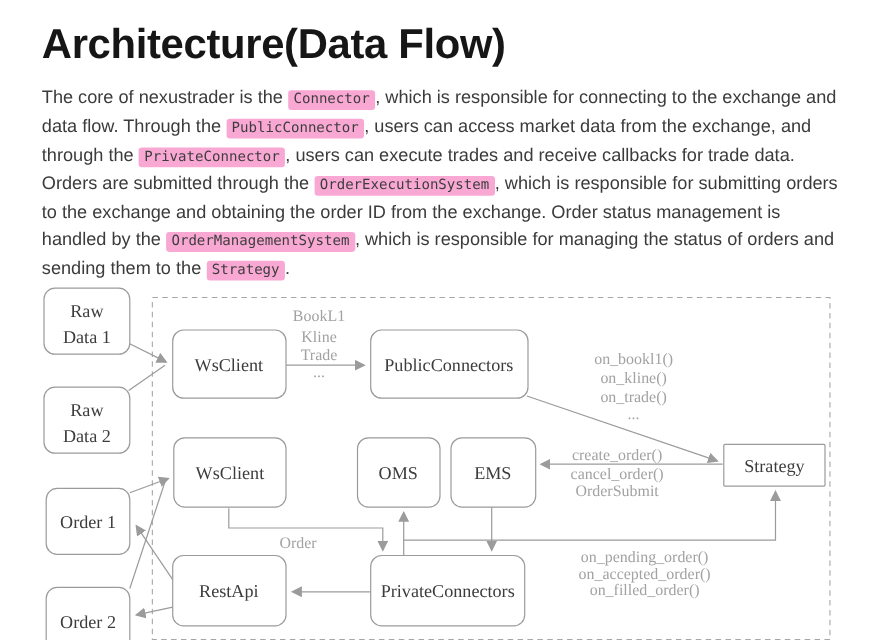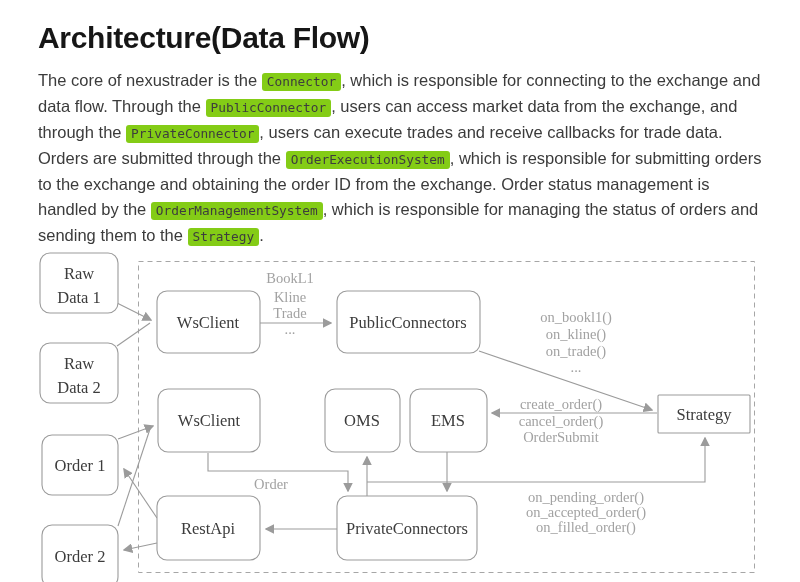--- a/index.html
+++ b/index.html
@@ -6,38 +6,38 @@
   body {
     width:800px; height:582px;
     background:#ffffff;
     font-family:"Liberation Sans", sans-serif;
     position:relative;
     overflow:hidden;
   }
   .content { padding:17px 32px 0 38px; }
   h1.page-title {
     margin:4px 0 14px 0;
-    font-size:30px;
+    font-size:38px;
     line-height:1.1;
     font-weight:700;
     color:#161616;
     letter-spacing:-0.3px;
   }
   p.intro {
     margin:0;
     width:734px;
     font-size:16.5px;
     line-height:25px;
     color:#3b3b3b;
   }
   code.inline-code {
     font-family:"DejaVu Sans Mono", monospace;
     font-size:12.8px;
     color:#3d3d3d;
-    background:#84cc16;
+    background:#f9a8d4;
     padding:1px 5px 2px 5px;
     border-radius:3px;
     white-space:nowrap;
   }
   svg.diagram { position:absolute; left:0; top:228; }
   .box { fill:#ffffff; stroke:#9b9b9b; stroke-width:1.1; }
   .edge { stroke:#9b9b9b; stroke-width:1.1; fill:none; }
   .boundary { fill:none; stroke:#a6a6a6; stroke-width:1; stroke-dasharray:5 4; }
   .node-text {
     font-family:"Liberation Serif", serif;

